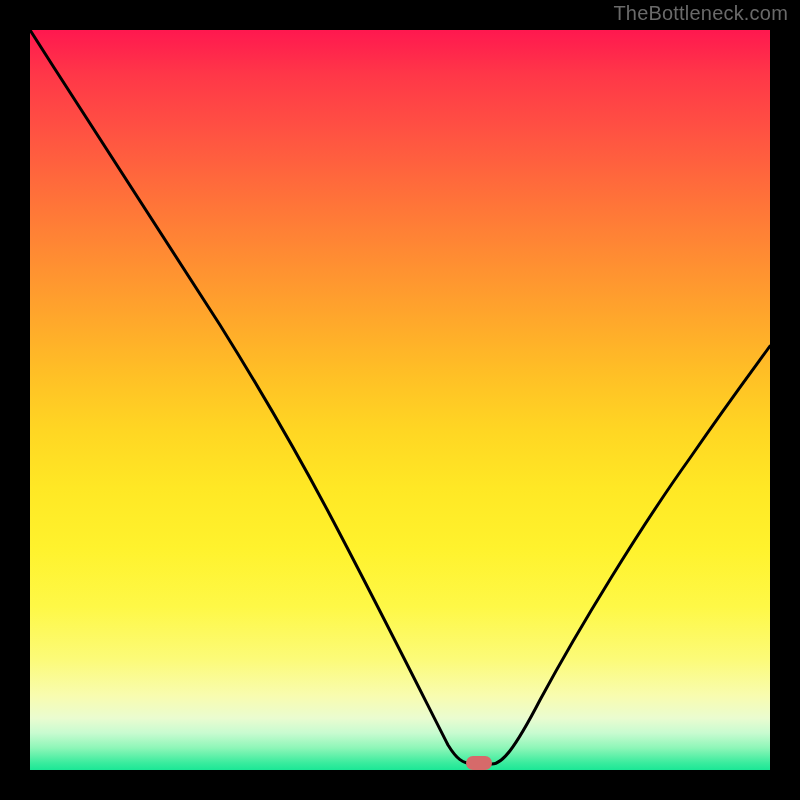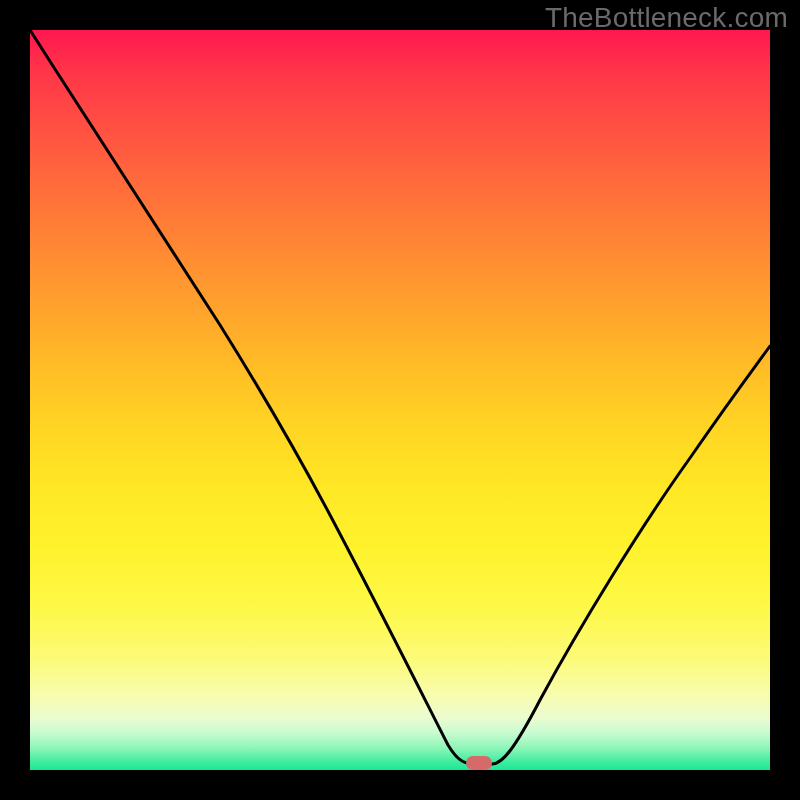--- a/index.html
+++ b/index.html
@@ -17,21 +17,21 @@
     top: 0;
     width: 800px;
     height: 800px;
     background: #000;
   }
   .watermark {
     position: absolute;
     top: 2px;
     right: 12px;
     color: #6a6a6a;
-    font-size: 28px;
+    font-size: 20px;
     font-weight: 500;
     letter-spacing: 0.2px;
   }
   .plot {
     position: absolute;
     left: 30px;
     top: 30px;
     width: 740px;
     height: 740px;
     overflow: hidden;

